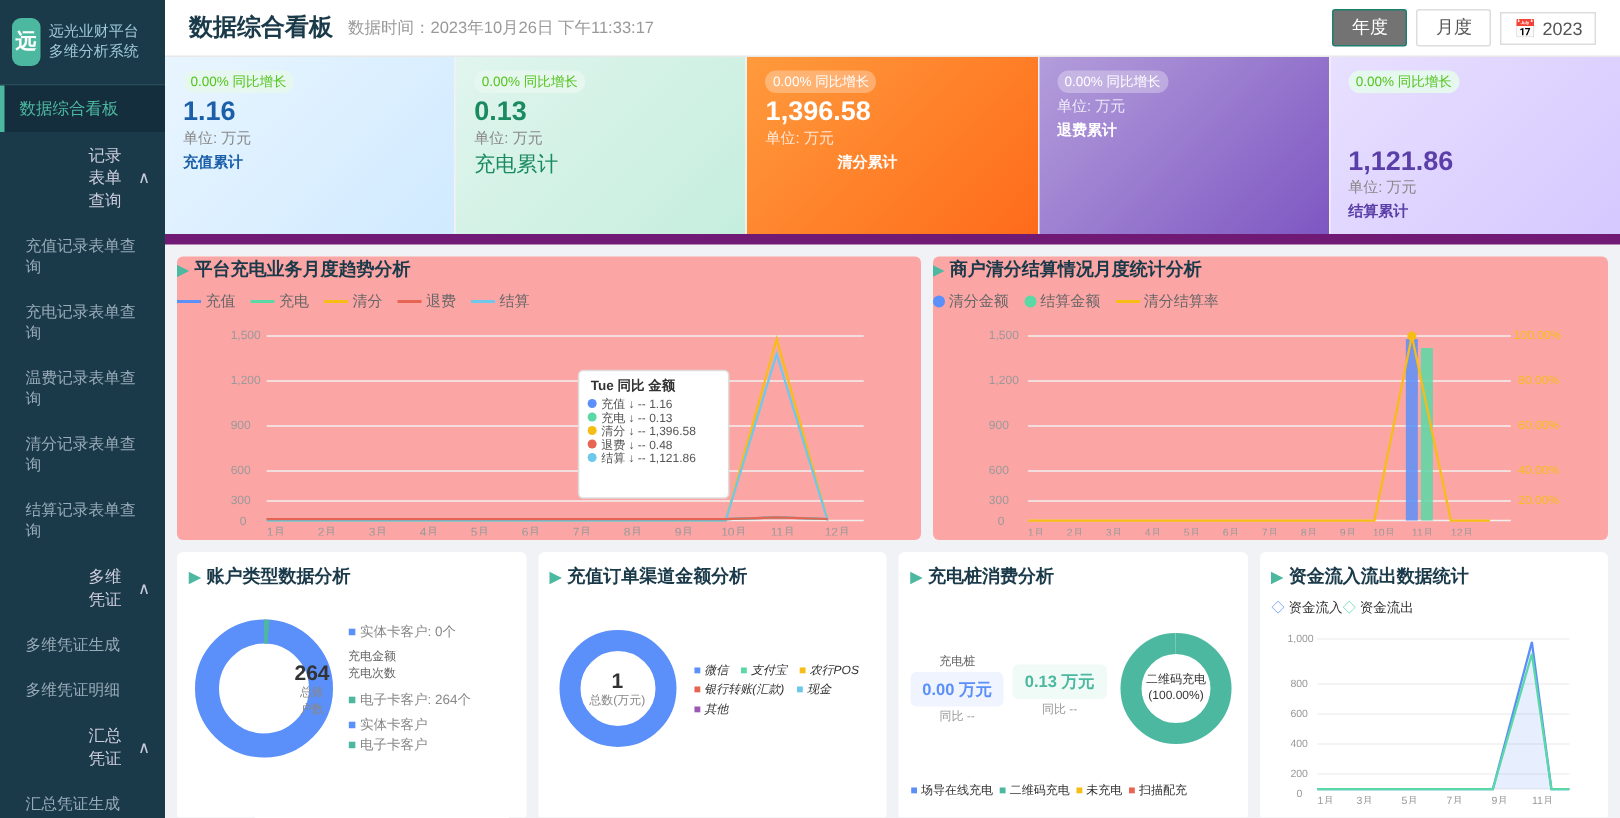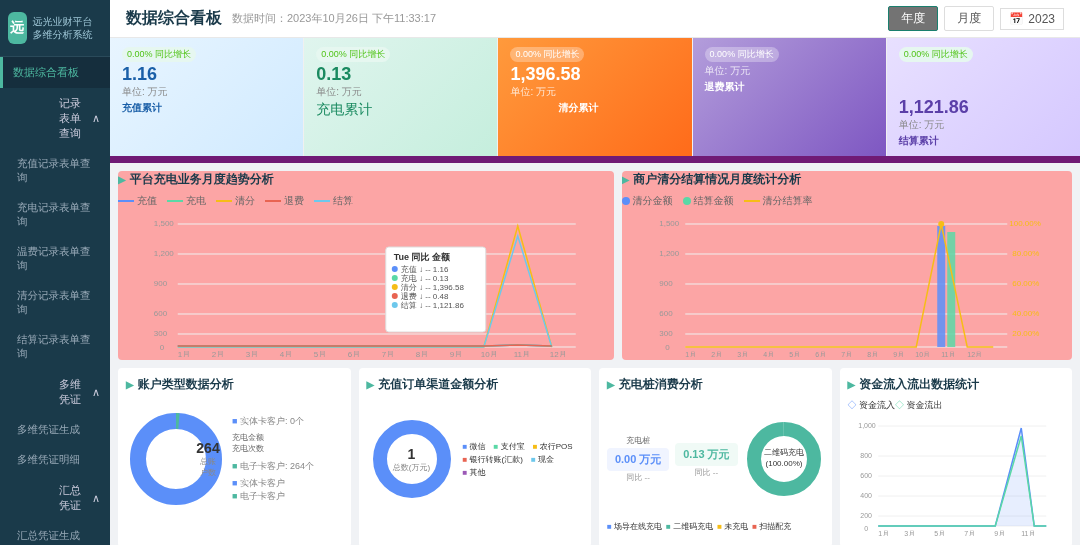--- a/index.html
+++ b/index.html
@@ -342,21 +342,21 @@
         <div style="display:flex; align-items:center; gap:6px; height: 120px;">
           <div style="position:relative; width:90px; height:90px; flex-shrink:0;">
             <svg width="90" height="90" viewBox="0 0 90 90">
               <circle cx="45" cy="45" r="32" fill="none" stroke="#5b8ff9" stroke-width="14" stroke-dasharray="201" stroke-dashoffset="0" transform="rotate(-90 45 45)"></circle>
             </svg>
             <div style="position:absolute; top:50%; left:50%; transform:translate(-50%,-50%); text-align:center;">
               <div style="font-size:14px; font-weight:bold; color:#333;">1</div>
               <div style="font-size:8px; color:#888;">总数(万元)</div>
             </div>
           </div>
-          <div style="flex:1; font-size:8px; display:flex; flex-wrap:wrap; gap:2px 8px;">
+          <div style="flex:1; font-size:8px; display:flex; flex-wrap:wrap; gap:2px 8px;font-style:italic;">
             <div><span style="color:#5b8ff9;">■</span> 微信</div>
             <div><span style="color:#5ad8a6;">■</span> 支付宝</div>
             <div><span style="color:#f6bd16;">■</span> 农行POS</div>
             <div><span style="color:#e86452;">■</span> 银行转账(汇款)</div>
             <div><span style="color:#6dc8ec;">■</span> 现金</div>
             <div><span style="color:#9b59b6;">■</span> 其他</div>
           </div>
         </div>
       </div>
 

